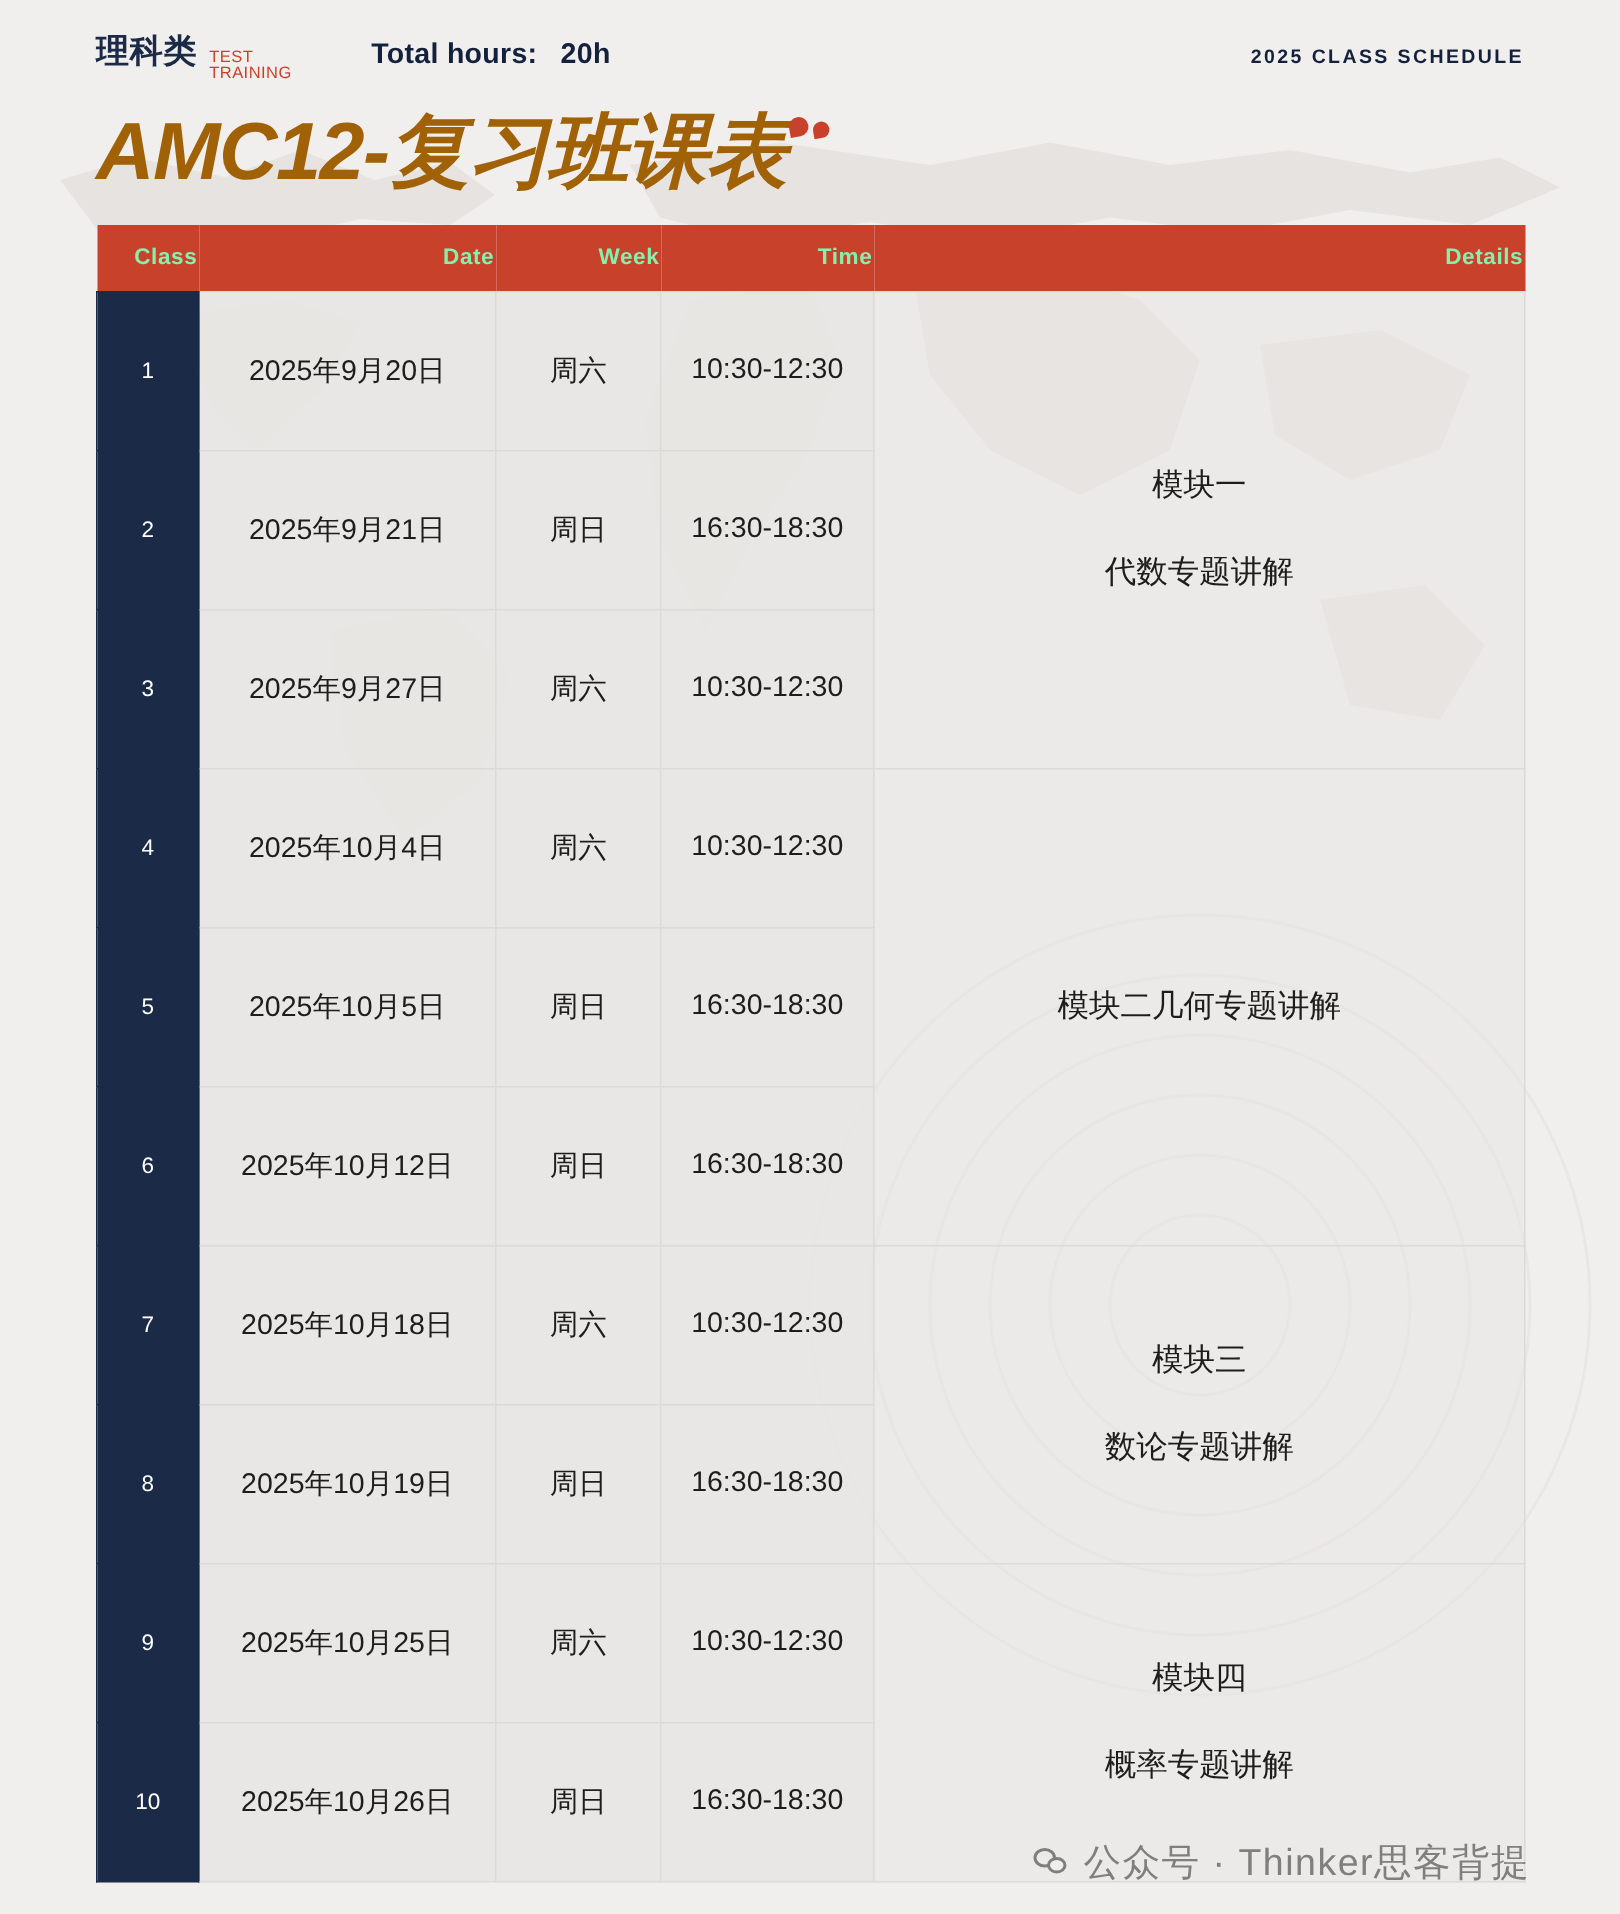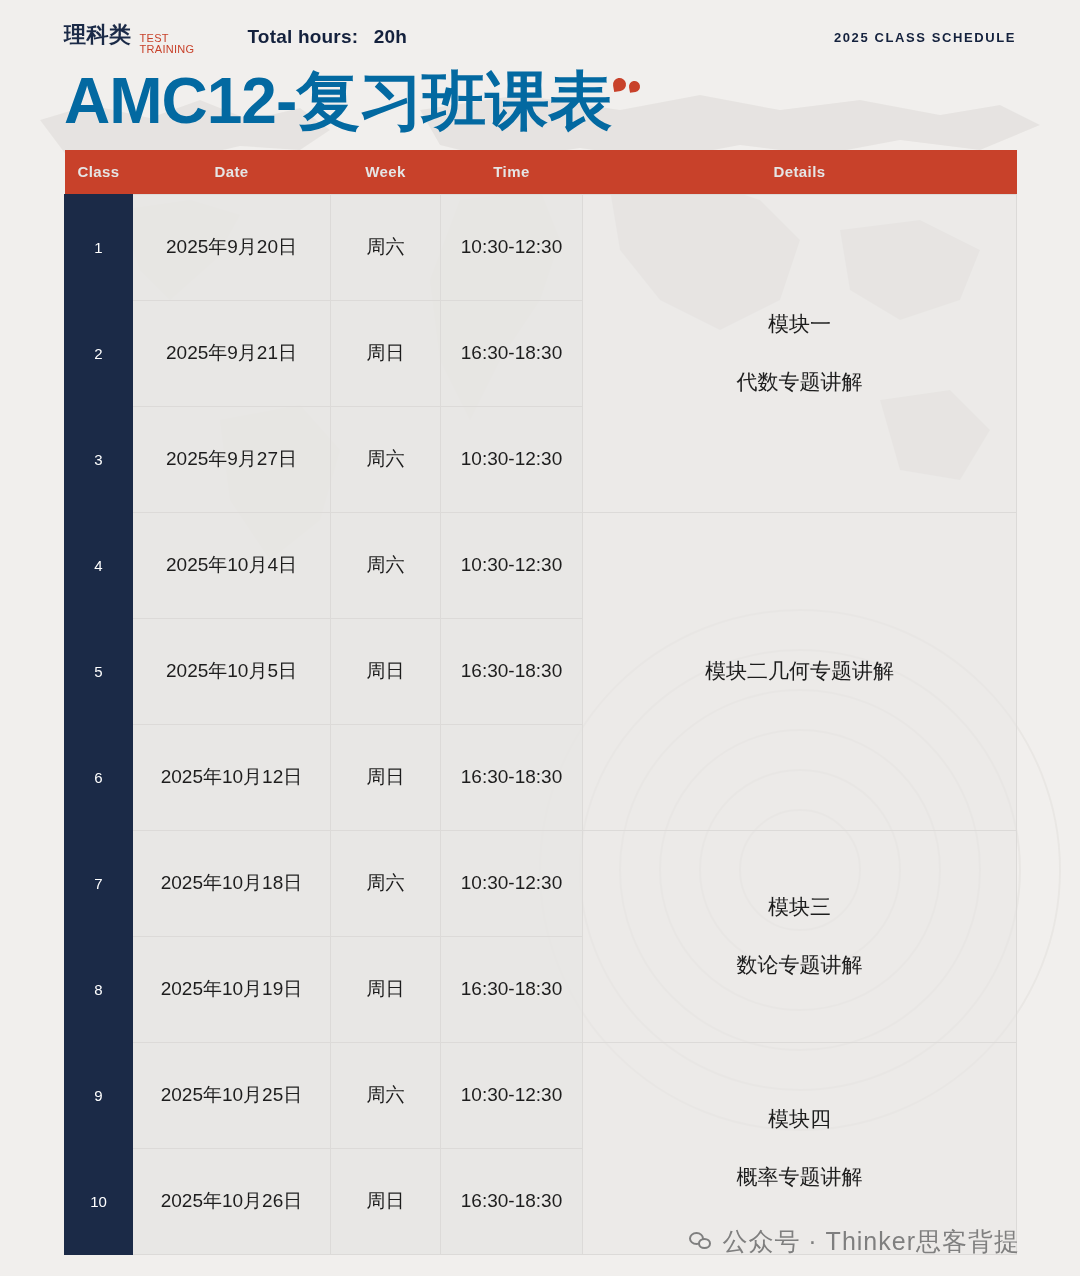--- a/index.html
+++ b/index.html
@@ -66,26 +66,27 @@
     color: #14213d;
     letter-spacing: 1.6px;
   }
   .title-row {
     display: flex;
     align-items: flex-start;
     margin-top: 14px;
     position: relative;
   }
   .title {
-    font-size: 64px;
-    font-weight: bold;
-    color: #0369a1;
+    font-size: 54px;
+    font-weight: bold;
+    color: #a16207;
     letter-spacing: -1px;
     line-height: 62px;
     white-space: nowrap;
+    font-style: italic;
   }
   .quote-mark {
     position: relative;
     top: 8px;
     left: 2px;
     width: 30px; height: 22px;
   }
   .quote-mark span {
     position: absolute;
     width: 13px; height: 13px;
@@ -99,25 +100,26 @@
     position: relative;
     margin: 18px 64px 0 64px;
   }
   table {
     width: 952px;
     border-collapse: collapse;
     table-layout: fixed;
   }
   thead th {
     background: #c8412a;
-    color: #e5e5e5;
+    color: #86efac;
     font-size: 15px;
     font-weight: bold;
     height: 44px;
     letter-spacing: 0.4px;
+    text-align: right;
   }
   col.c-class { width: 68px; }
   col.c-date  { width: 198px; }
   col.c-week  { width: 110px; }
   col.c-time  { width: 142px; }
   col.c-det   { width: 434px; }
 
   tbody td {
     border: 1px solid #dcdad8;
     font-size: 19px;

